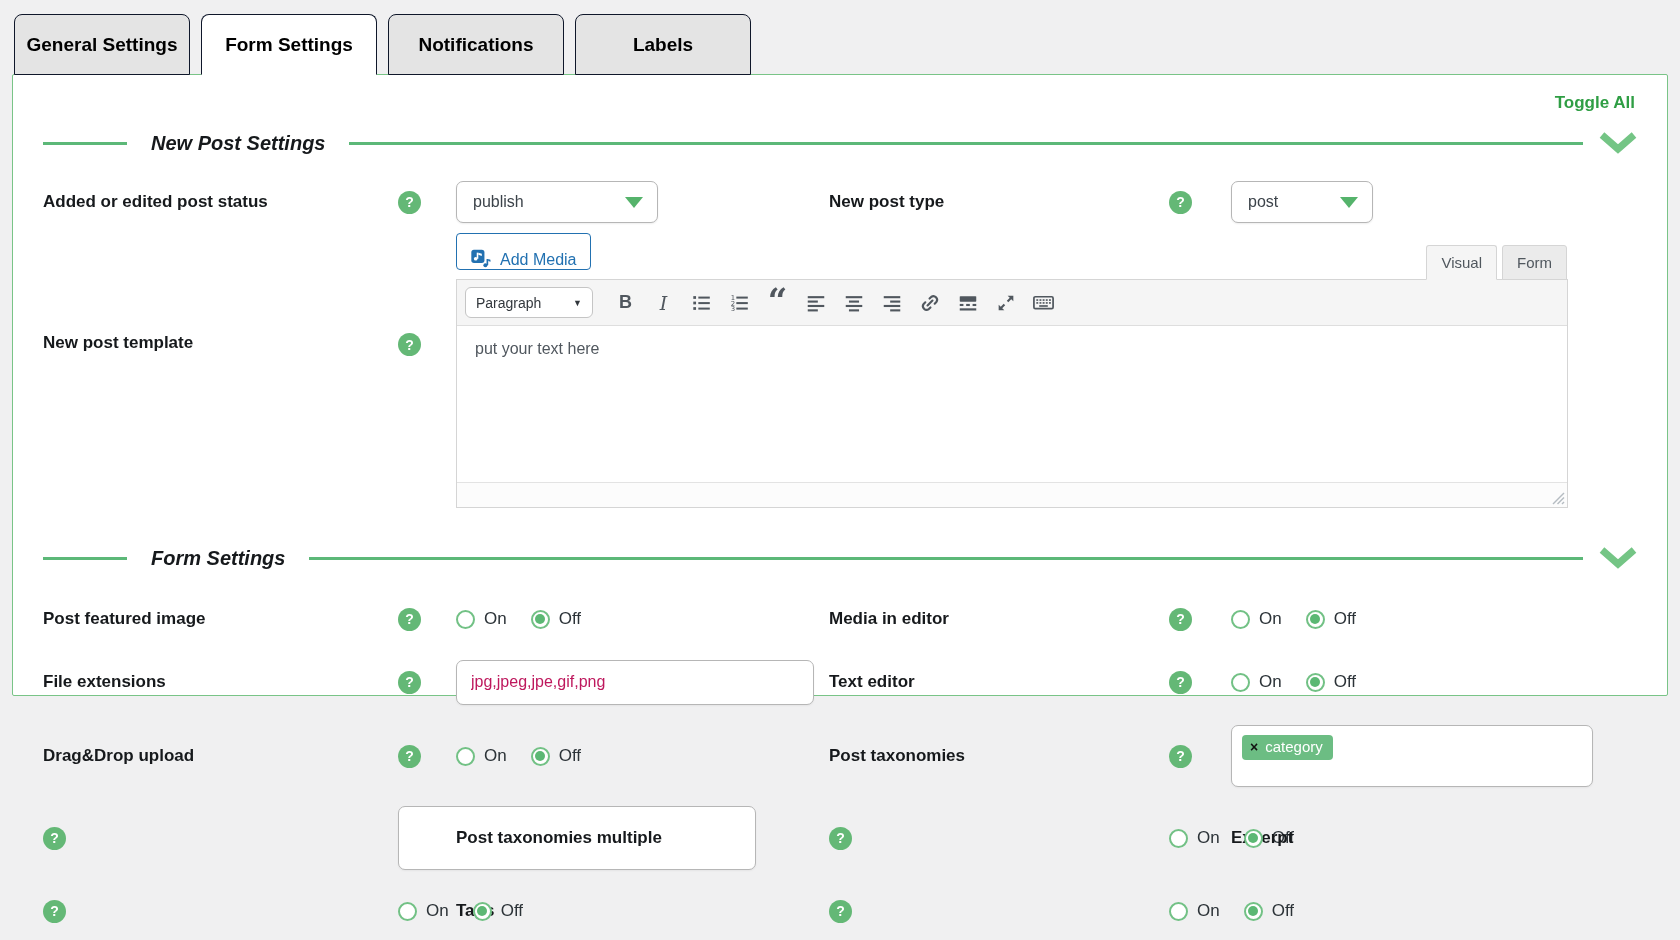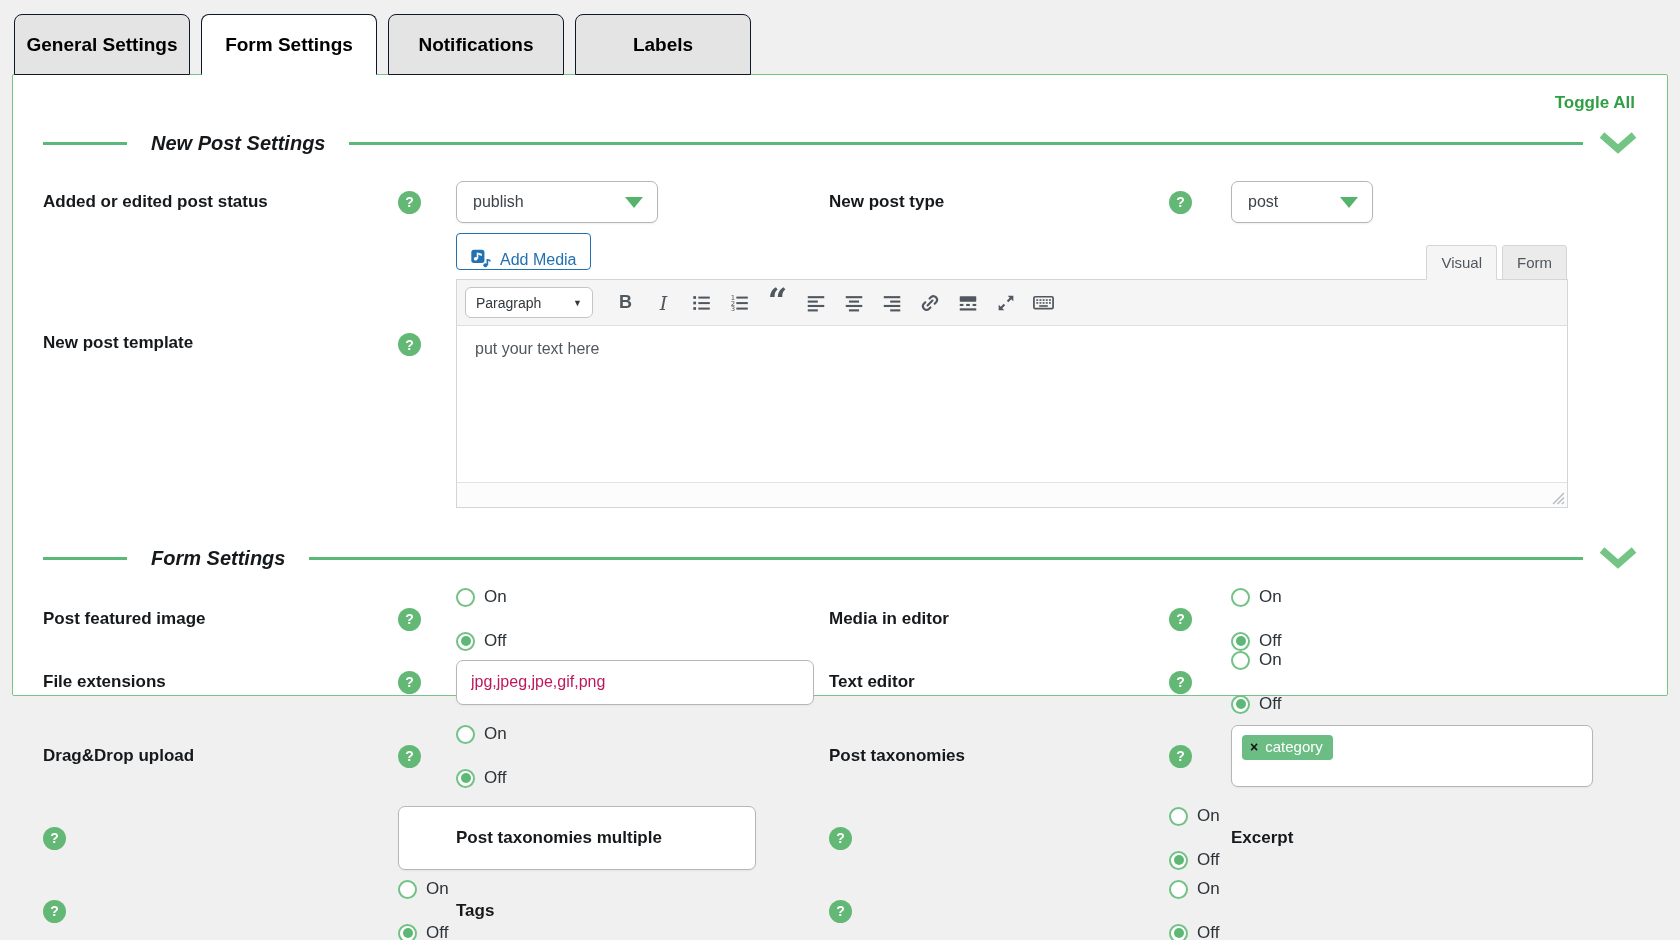--- a/index.html
+++ b/index.html
@@ -96,21 +96,21 @@
   .tb-i{font-style:italic;font-size:19px;font-family:"DejaVu Serif","Liberation Serif",serif;}
   .tb-quote{font-family:"DejaVu Serif",serif;font-weight:bold;font-size:34px;line-height:8px;height:14px;overflow:visible;}
   .editor-content{height:128px;background:#fff;padding:14px 18px;font-size:16px;color:#50575e;cursor:text;}
   .editor-status{height:22px;border-top:1px solid #e3e3e3;background:#fcfcfc;display:flex;justify-content:flex-end;align-items:flex-end;padding:0 2px 2px 0;}
   .grippy{cursor:nwse-resize;display:flex;}
 
   
   .form-grid{grid-template-rows:58px 68px 80px 84px 62px;margin-top:12px;}
 
   
-  .radio-group{display:flex;gap:24px;align-items:flex-start;flex-direction:column;}
+  .radio-group{display:flex;gap:24px;align-items:flex-end;}
   .radio-item{display:flex;gap:9px;align-items:center;cursor:pointer;}
   .radio{width:19px;height:19px;border-radius:50%;border:2px solid #72c185;background:#fff;box-sizing:border-box;position:relative;flex:none;}
   .radio.checked::after{content:"";position:absolute;inset:2.5px;background:#5cb874;border-radius:50%;}
   .radio-text{font-size:17px;color:#2c3338;}
 
   
   .text-input{
     width:358px;height:45px;border:1px solid #b6b6b6;border-radius:7px;background:#fff;
     padding:0 14px;font-size:16px;color:#be185d;box-sizing:border-box;font-family:inherit;
     box-shadow:0 1px 2px rgba(0,0,0,.05);

